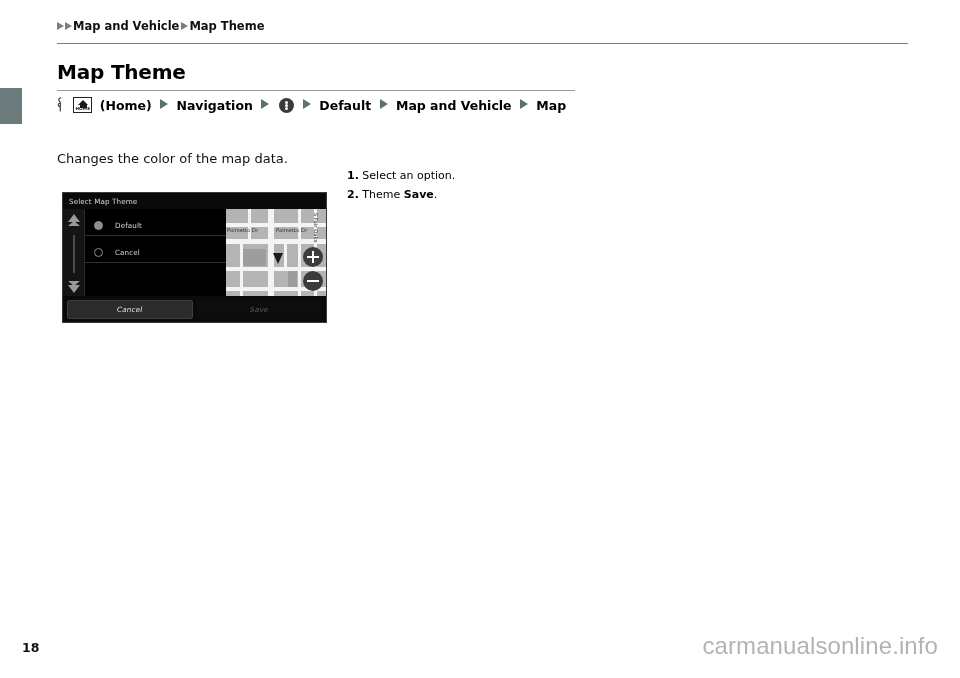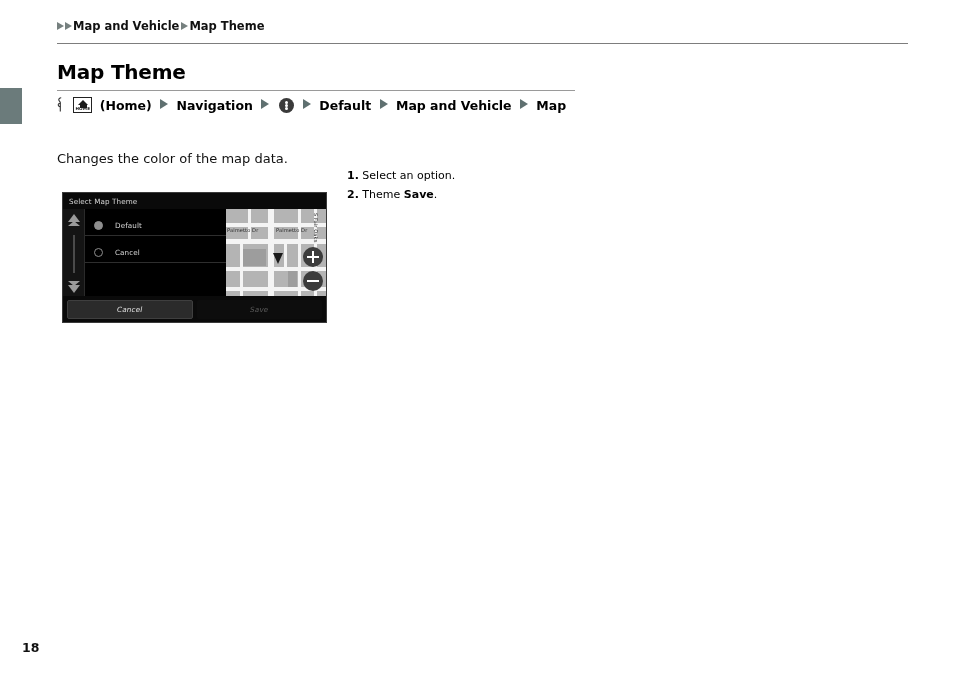--- a/index.html
+++ b/index.html
@@ -445,14 +445,15 @@
       <span class="step-num">1.</span>
       <span>Select an option.</span>
     </div>
     <div>
       <span class="step-num">2.</span>
       <span>Theme </span><span class="b">Save</span><span>.</span>
     </div>
   </div>
 
   <div class="page-num">18</div>
+  <div class="watermark">carmanualsonline.info</div>
 
 </div>
 
 </body></html>

